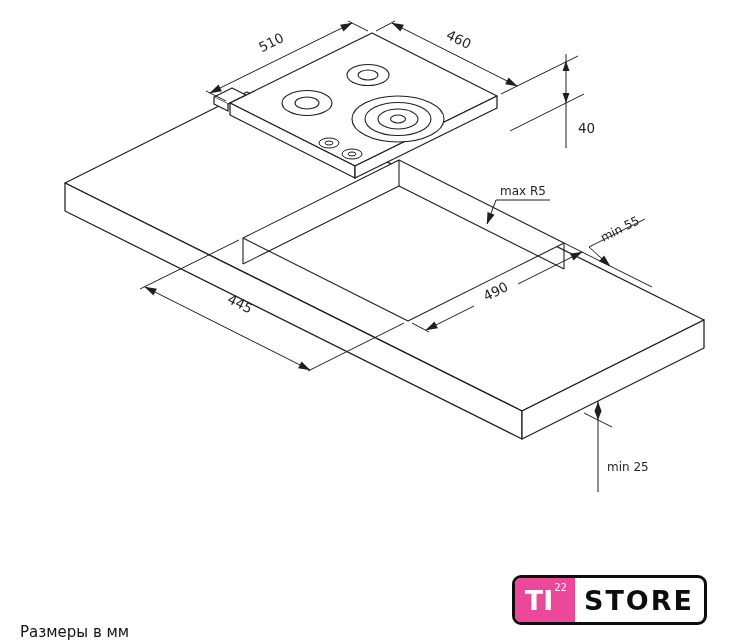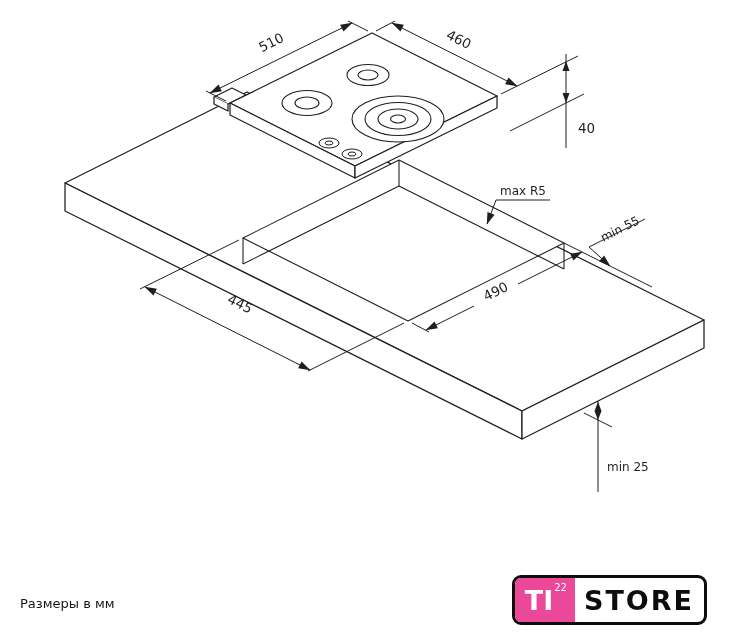--- a/index.html
+++ b/index.html
@@ -10,22 +10,22 @@
     color:#1f1f1f;
   }
   svg{position:absolute;left:0;top:0;}
   svg text{
     font-family:"DejaVu Sans","Liberation Sans",sans-serif;
     fill:#1f1f1f;
   }
   .dim-num{font-size:13.5px;}
   .dim-small{font-size:12px;}
   .note{
-    position:absolute;left:20px;top:596px;
-    font-size:13px;color:#141414;
+    position:absolute;left:20px;top:623px;
+    font-size:15px;color:#141414;
   }
   .logo{
     position:absolute;top:575px;right:28px;height:44px;
     display:flex;align-items:stretch;
     border:3px solid #0d0d0d;border-radius:9px;
     overflow:hidden;background:#ffffff;
   }
   .logo-ti{
     background:#ec4899;color:#ffffff;
     display:flex;align-items:center;

